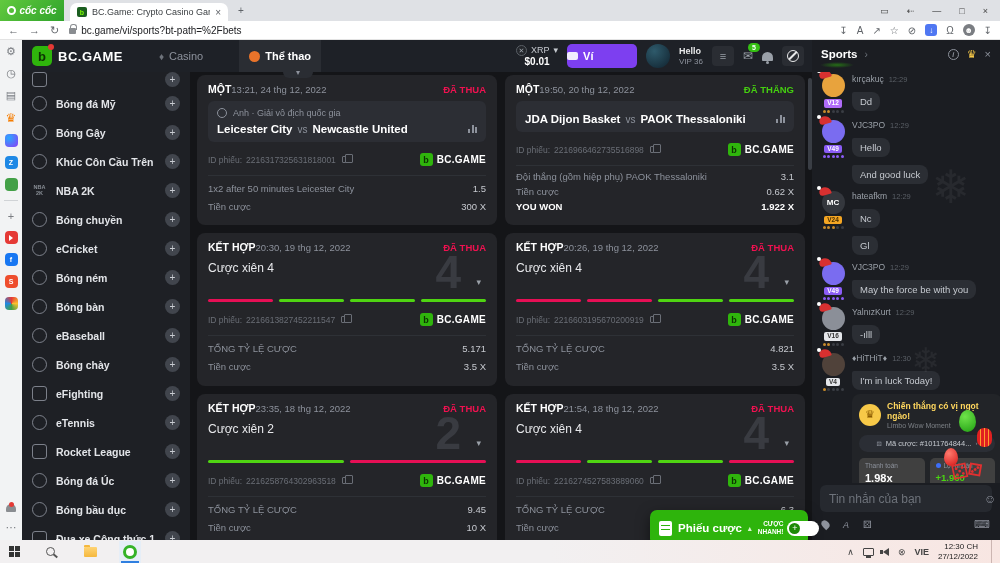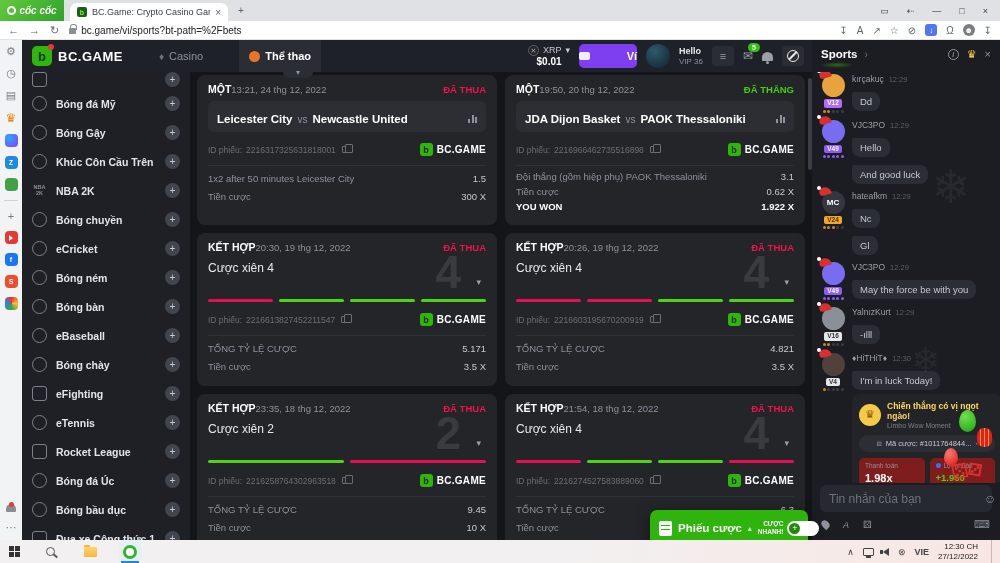--- a/index.html
+++ b/index.html
@@ -52,21 +52,21 @@
 .logo-tx{color:#fff;font-weight:bold;font-size:13px;letter-spacing:.5px}
 .nav-it{display:flex;align-items:center;gap:5px;font-size:11px;color:#8d929c;margin-left:26px;height:32px;padding:0 10px}
 .nav-it.active{background:#2a2d33;color:#fff;font-weight:bold}
 .dmnd{color:#6d727a;font-size:10px}
 .bball{width:11px;height:11px;border-radius:50%;background:#e8732a;flex:none}
 .hdr-right{margin-left:auto;display:flex;align-items:center;gap:9px;padding-right:8px}
 .coin{display:flex;flex-direction:column;align-items:center;line-height:1.1}
 .coin-top{display:flex;align-items:flex-end;gap:4px;font-size:9px;color:#c6cad0}
 .coin-ic{width:11px;height:11px;border-radius:50%;background:#23262b;border:1px solid #5a5f66;color:#9aa0a8;font-size:7px;display:flex;align-items:center;justify-content:center}
 .coin-bal{font-size:10px;font-weight:bold;color:#fff}
-.vi-btn{width:58px;height:24px;background:#7d3ff0;border-radius:5px;color:#fff;font-size:11px;font-weight:bold;display:flex;align-items:center;justify-content:space-between;gap:5px}
+.vi-btn{width:70px;height:24px;background:#7d3ff0;border-radius:5px;color:#fff;font-size:11px;font-weight:bold;display:flex;align-items:center;justify-content:flex-start;gap:5px}
 .wallet-ic{width:11px;height:8px;background:#fff;border-radius:2px;opacity:.9}
 .hdr-av{width:24px;height:24px;border-radius:50%;background:radial-gradient(circle at 35% 30%,#2e5a6b,#10222e);flex:none}
 .hdr-user{line-height:1.2}
 .hdr-name{font-size:9px;color:#e8e9ea;font-weight:bold}
 .hdr-vip{font-size:8px;color:#8d929c}
 .hdr-box{width:22px;height:20px;background:#2a2d33;border-radius:4px;color:#9aa0a8;font-size:11px;display:flex;align-items:center;justify-content:center;position:relative}
 .mail{color:#9aa0a8;font-size:12px;position:relative}
 .badge5{position:absolute;top:-6px;right:-7px;background:#35c113;color:#fff;font-size:7px;font-weight:bold;border-radius:6px;padding:1px 4px}
 .bell2{width:11px;height:9px;background:#9aa0a8;border-radius:6px 6px 1px 1px;position:relative}
 .bell2:after{content:"";position:absolute;left:3.5px;bottom:-3px;width:3px;height:3px;border-radius:50%;background:#9aa0a8}
@@ -159,21 +159,21 @@
 .mtime{font-size:7.5px;color:#5a5f66}
 .bubble{width:fit-content;max-width:140px;background:#2b2e34;border-radius:2px 8px 8px 8px;padding:4px 8px;font-size:9.5px;color:#c6cad0;margin-top:8px}
 .wincard{width:150px;background:#222428;border-radius:8px;padding:7px;margin-top:4px}
 .wc-head{display:flex;gap:6px;align-items:center}
 .wc-ic{width:22px;height:22px;border-radius:50%;background:#f7c948;color:#8a5a00;font-size:11px;display:flex;align-items:center;justify-content:center;flex:none}
 .wc-title{font-size:8.5px;font-weight:bold;color:#ffd75e;line-height:1.2}
 .wc-sub{font-size:7px;color:#7c8086;font-weight:normal;margin-top:1px}
 .wc-code{margin-top:6px;background:#2b2e35;border-radius:9px;height:17px;display:flex;align-items:center;justify-content:center;gap:4px;font-size:7.5px;color:#c6cad0}
 .wc-code .dm{color:#8d929c;font-size:6px}
 .wc-stats{display:flex;gap:5px;margin-top:6px}
-.wc-box{flex:1;background:#7f1d1d;border-radius:5px;padding:4px 6px}
+.wc-box{flex:1;background:#404040;border-radius:5px;padding:4px 6px}
 .wc-lab{font-size:6.5px;color:#8d929c;display:flex;align-items:center;gap:3px}
 .wc-lab .cdot{width:5px;height:5px;border-radius:50%;background:#3d6ef7;display:inline-block}
 .wc-val{font-size:11px;font-weight:bold;color:#fff;margin-top:3px}
 .wc-val.profit{color:#49d412;font-size:9.5px}
 .wc-foot{display:flex;justify-content:center;gap:14px;margin-top:7px;font-size:9px;color:#9aa0a8}
 .wc-foot span{display:flex;gap:4px;align-items:center}
 .chat-input{position:absolute;left:8px;right:8px;bottom:51px;height:27px;background:#26292f;border-radius:6px;display:flex;align-items:center;padding:0 9px}
 .chat-input input{flex:1;background:transparent;border:none;outline:none;font-size:12px;color:#c6cad0;font-family:Liberation Sans, sans-serif}
 .chat-input input::placeholder{color:#6d727a}
 .smiley{color:#8d929c;font-size:12px}
@@ -414,20 +414,24 @@
     <div class="main">
       <div class="cards">
 
         <div class="card">
           <div class="card-head">
             <span class="btype">MỘT</span>
             <span>13:21, 24 thg 12, 2022</span>
             <span class="status lose">ĐÃ THUA</span>
           </div>
           <div class="match-panel">
+            <div class="league">
+              <span class="l-ic"></span>
+              <span>Anh · Giải vô địch quốc gia</span>
+            </div>
             <div class="teams">
               <span>Leicester City</span>
               <span class="vs">vs</span>
               <span>Newcastle United</span>
               <span class="statbars">
                   <i style="height:4px"></i>
                   <i style="height:8px"></i>
                   <i style="height:6px"></i>
                 </span>
             </div>

